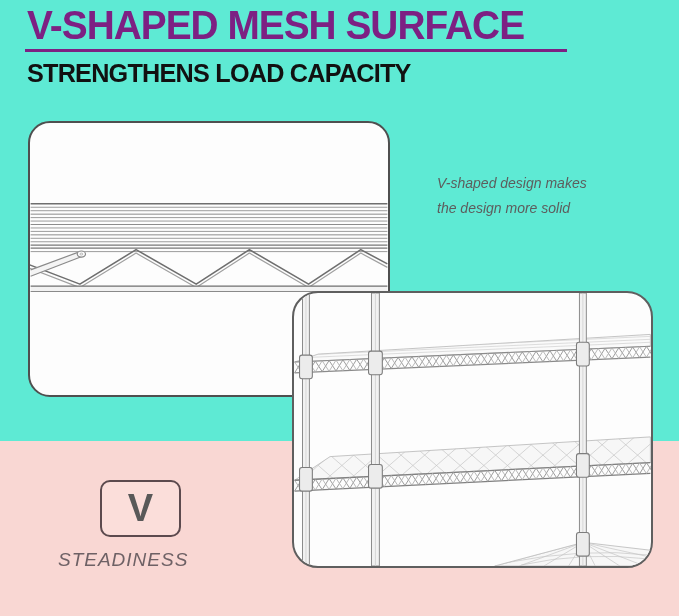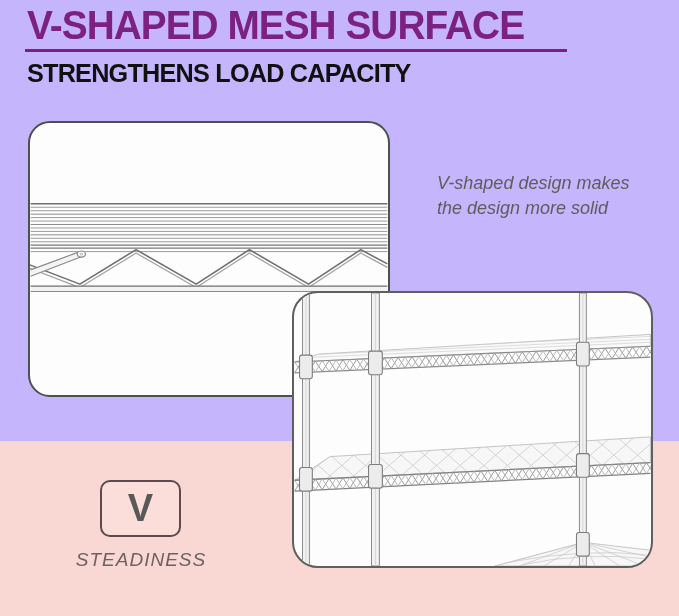--- a/index.html
+++ b/index.html
@@ -9,21 +9,21 @@
     --panel-bg:#fdfdfd;
     --panel-border:#4f4f4f;
     --caption-color:#5d5d5d;
     --badge-fill:#fbdeda;
     --badge-border:#5c4a4e;
     --badge-letter-color:#595959;
     --badge-label-color:#6e6165;
   }
   html,body{margin:0;padding:0;background:#fff;}
   .stage{
-    position:relative;width:679px;height:616px;background:#c4b5fd;
+    position:relative;width:679px;height:616px;background:#5eead4;
     overflow:hidden;font-family:"Liberation Sans",sans-serif;
   }
   .pink-band{
     position:absolute;left:0;top:441px;width:679px;height:175px;
     background:var(--pink-band);
   }
   .headline{
     position:absolute;left:27px;top:2px;width:620px;
     font-size:40px;line-height:46px;font-weight:bold;letter-spacing:-1px;
     color:var(--accent-purple);white-space:nowrap;
@@ -41,35 +41,35 @@
   }
   .panel{
     position:absolute;background:var(--panel-bg);
     border:2px solid var(--panel-border);box-sizing:border-box;overflow:hidden;
   }
   .panel-mesh{left:28px;top:121px;width:362px;height:276px;border-radius:22px;}
   .panel-shelf{left:292px;top:291px;width:361px;height:277px;border-radius:26px;border-color:#5f5f5f;}
   .panel svg{display:block;width:100%;height:100%;}
   .caption{
     position:absolute;left:437px;top:171px;width:220px;
-    font-style:italic;font-size:18px;line-height:25px;
+    font-style:italic;font-size:14px;line-height:25px;
     color:var(--caption-color);
   }
   .badge{
     position:absolute;left:100px;top:480px;width:81px;height:57px;
     background:var(--badge-fill);
     border:2px solid var(--badge-border);border-radius:10px;box-sizing:border-box;
     display:flex;align-items:center;justify-content:center;
   }
   .badge-letter{
     font-size:38px;font-weight:bold;color:var(--badge-letter-color);
     line-height:1;transform:translateY(-1px);
   }
   .badge-label{
-    position:absolute;left:58px;top:549px;width:166px;text-align:center;
+    position:absolute;left:58px;top:549px;width:166px;
     font-style:italic;font-size:19px;letter-spacing:1px;
     color:var(--badge-label-color);
   }
 </style>
 </head>
 <body>
 
 <div class="stage">
 
   <div class="pink-band"></div>

